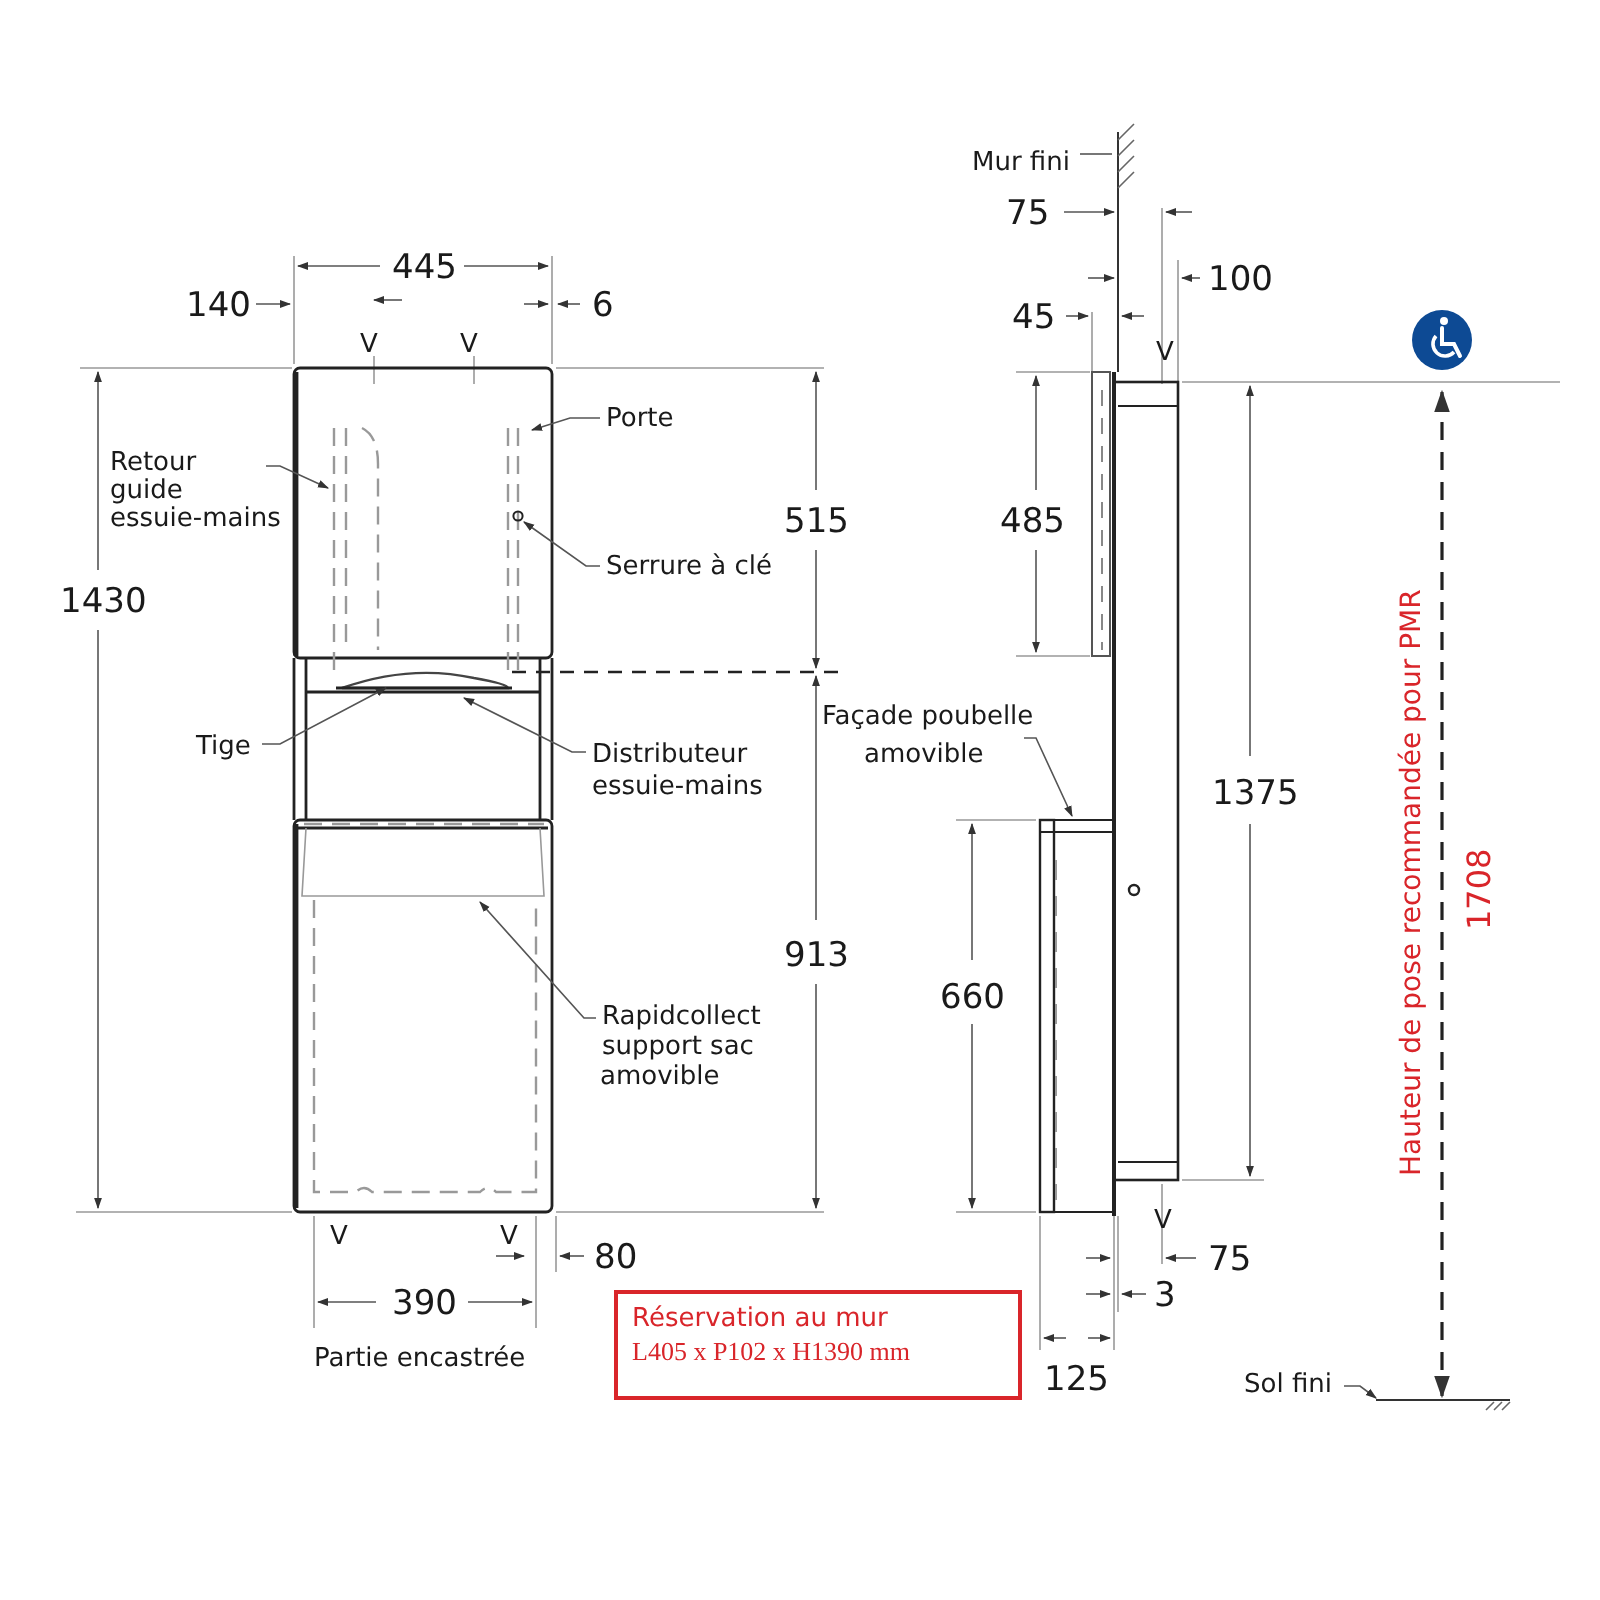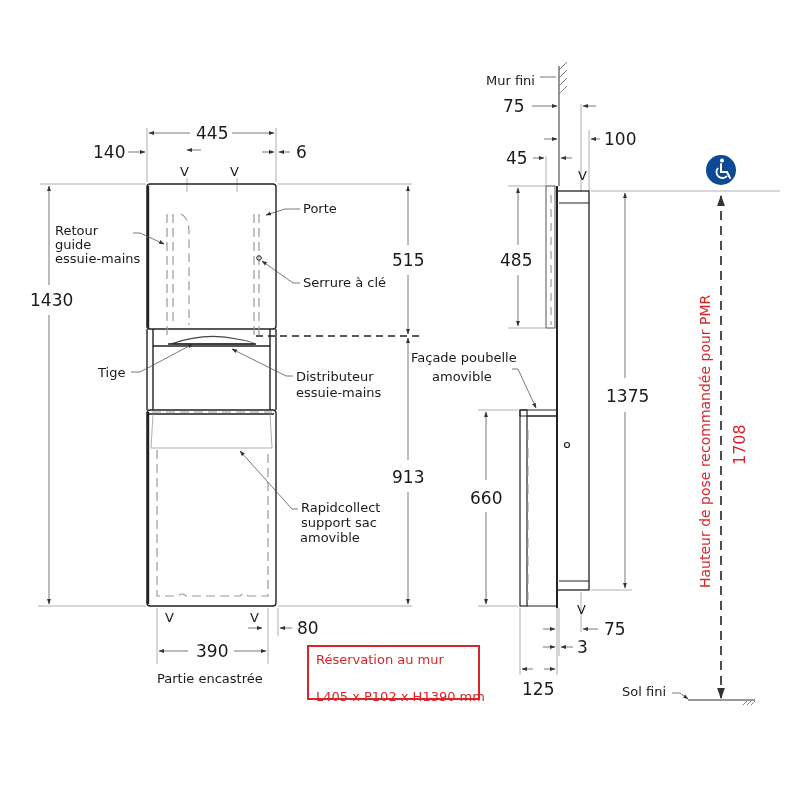--- a/index.html
+++ b/index.html
@@ -8,21 +8,21 @@
     .t { font-family: "DejaVu Sans", sans-serif; fill: #1a1a1a; }
     .dim { font-size: 17px; }
     .lbl { font-size: 13px; }
     .red { fill: #d9252a; }
     .thin { stroke: #555; stroke-width: 0.8; fill: none; }
     .ext { stroke: #999; stroke-width: 0.8; fill: none; }
     .body { stroke: #222; stroke-width: 1.4; fill: none; }
     .thick { stroke: #222; stroke-width: 2.4; fill: none; }
     .dash { stroke: #999; stroke-width: 1.2; fill: none; stroke-dasharray: 9 5; }
     .dashk { stroke: #222; stroke-width: 1.3; fill: none; stroke-dasharray: 7 5; }
-    .reservation-box { position: absolute; left: 307px; top: 645px; width: 173px; height: 55px;
+    .reservation-box { position: absolute; left: 307px; top: 645px; width: 204px; height: 55px;
       border: 2px solid #d9252a; box-sizing: border-box; }
     .res-line { position: absolute; left: 7px; font-family: "DejaVu Sans", sans-serif; font-size: 13px; color: #d9252a; white-space: nowrap; }
   </style>
 </head>
 <body>
 
 <svg width="800" height="800" viewBox="0 0 800 800">
   <defs>
     <marker id="ar" viewBox="0 0 10 10" refX="9" refY="5" markerWidth="7" markerHeight="7" orient="auto-start-reverse">
       <path d="M0,1.5 L10,5 L0,8.5 z" fill="#333"></path>
@@ -218,14 +218,14 @@
     <path d="M721,164 L721,172 L727,172 L730,178" stroke="#fff" stroke-width="2" fill="none" stroke-linecap="round"></path>
     <path d="M718,168 A6,6 0 1 0 727,176" stroke="#fff" stroke-width="1.8" fill="none"></path>
   </g>
 
   <text class="t red" font-size="14" transform="translate(710,588) rotate(-90)">Hauteur de pose recommandée pour PMR</text>
   <text class="t red" font-size="16" transform="translate(745,465) rotate(-90)">1708</text>
 </svg>
 
 <div class="reservation-box">
   <div class="res-line" style="top:5px;">Réservation au mur</div>
-  <div class="res-line" style="top:42px;">L405 x P102 x H1390 mm</div>
+  <div class="res-line" style="top:21px;font-family:Liberation Serif, serif;">L405 x P102 x H1390 mm</div>
 </div>
 
 </body></html>

